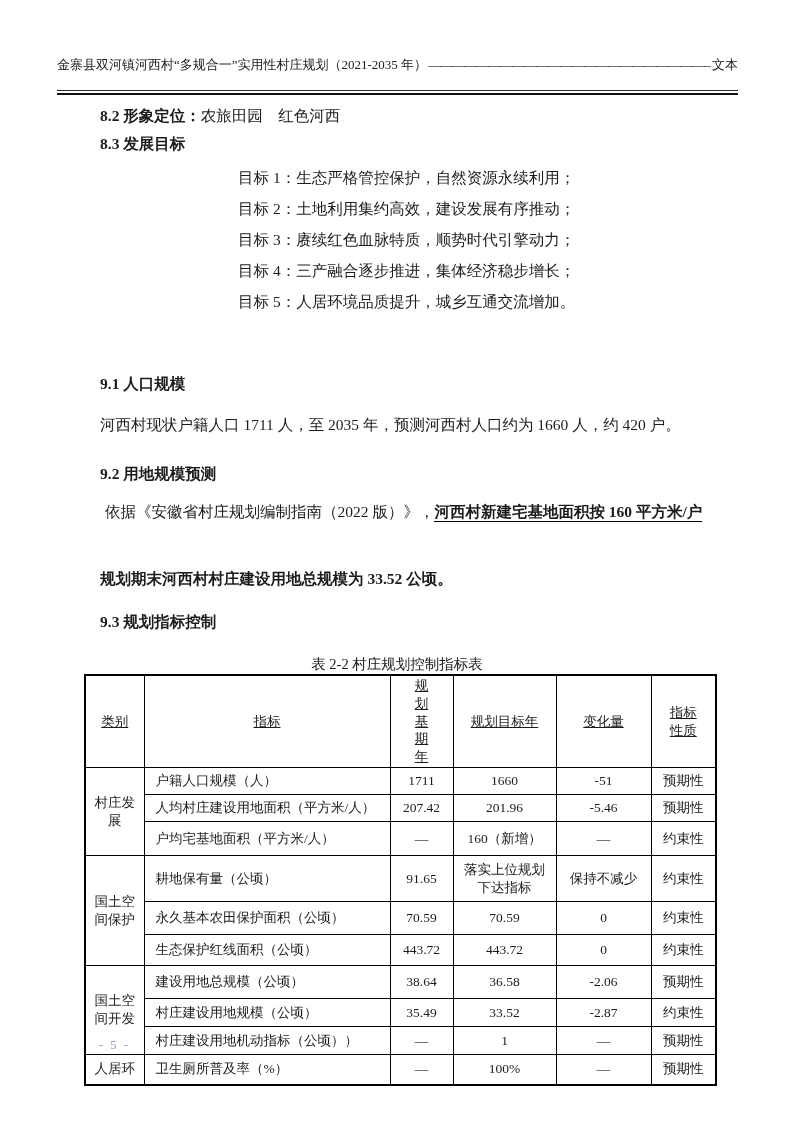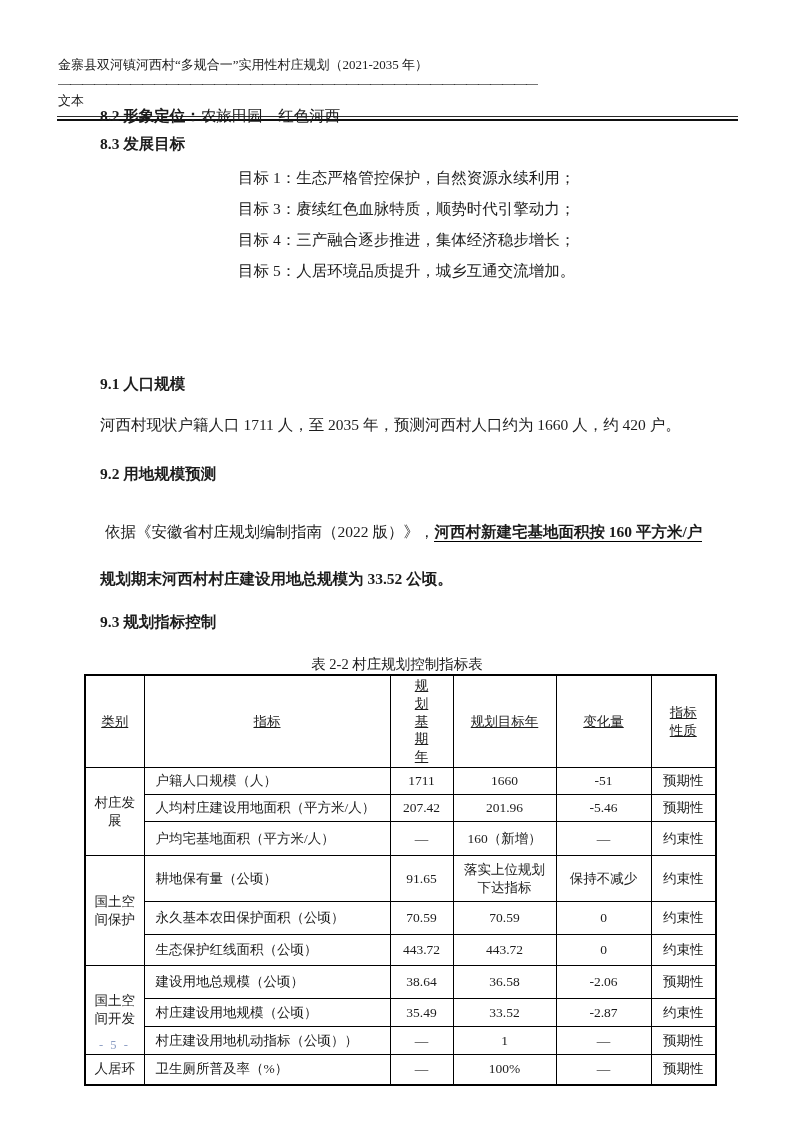--- a/index.html
+++ b/index.html
@@ -7,21 +7,21 @@
   .page {
     position:relative; width:794px; height:1122px; margin:0 auto;
     background:#ffffff; overflow:hidden;
     font-family:"Liberation Serif","DejaVu Serif",serif;
     color:#1c1c1c;
   }
   
   .header { position:absolute; left:57px; right:56px; top:56px; }
   .header-row {
     display:flex; align-items:baseline; font-size:13px; line-height:18px;
-    padding-bottom:6px; border-bottom:1px solid #2a2a2a; white-space:nowrap;flex-direction:column;
+    padding-bottom:16px; border-bottom:1px solid #2a2a2a; white-space:nowrap;
   }
   .header-title { flex:0 0 auto; }
   .header-dashes { flex:1 1 auto; overflow:hidden; letter-spacing:-1px; margin:0 1px; }
   .header-doctype { flex:0 0 auto; }
   .header-thick { margin-top:2px; height:0; border-bottom:2.5px solid #111; }
   
   .abs { position:absolute; white-space:nowrap; }
   .h-sub { font-weight:bold; font-size:15.5px; }
   .body-text { font-size:15.5px; }
   .goal-list { position:absolute; left:238px; top:162px; }
@@ -65,31 +65,32 @@
   </div>
 
   <div class="abs" style="left:100px; top:106px;">
     <span class="h-sub">8.2 形象定位：</span><span class="body-text">农旅田园　红色河西</span>
   </div>
 
   <div class="abs h-sub" style="left:100px; top:134px;">8.3 发展目标</div>
 
   <div class="goal-list">
     <div class="goal-line">目标 1：生态严格管控保护，自然资源永续利用；</div>
+    <div class="goal-line">目标 2：土地利用集约高效，建设发展有序推动；</div>
     <div class="goal-line">目标 3：赓续红色血脉特质，顺势时代引擎动力；</div>
     <div class="goal-line">目标 4：三产融合逐步推进，集体经济稳步增长；</div>
     <div class="goal-line">目标 5：人居环境品质提升，城乡互通交流增加。</div>
   </div>
 
 
   <div class="abs h-sub" style="left:100px; top:374px;">9.1 人口规模</div>
   <div class="abs body-text" style="left:100px; top:415px;">河西村现状户籍人口 1711 人，至 2035 年，预测河西村人口约为 1660 人，约 420 户。</div>
 
   <div class="abs h-sub" style="left:100px; top:464px;">9.2 用地规模预测</div>
-  <div class="abs body-text" style="left:105px; top:502px;margin-top:20px;">
+  <div class="abs body-text" style="left:105px; top:502px;">
     <span>依据《安徽省村庄规划编制指南（2022 版）》，</span><span class="bold-u">河西村新建宅基地面积按 160 平方米/户</span>
   </div>
   <div class="abs body-text" style="left:100px; top:569px;font-weight:bold;">规划期末河西村村庄建设用地总规模为 33.52 公顷。</div>
 
   <div class="abs h-sub" style="left:100px; top:612px;">9.3 规划指标控制</div>
 
   <div class="tbl-title">表 2-2 村庄规划控制指标表</div>
 
   <table class="ctl">
     <colgroup>

